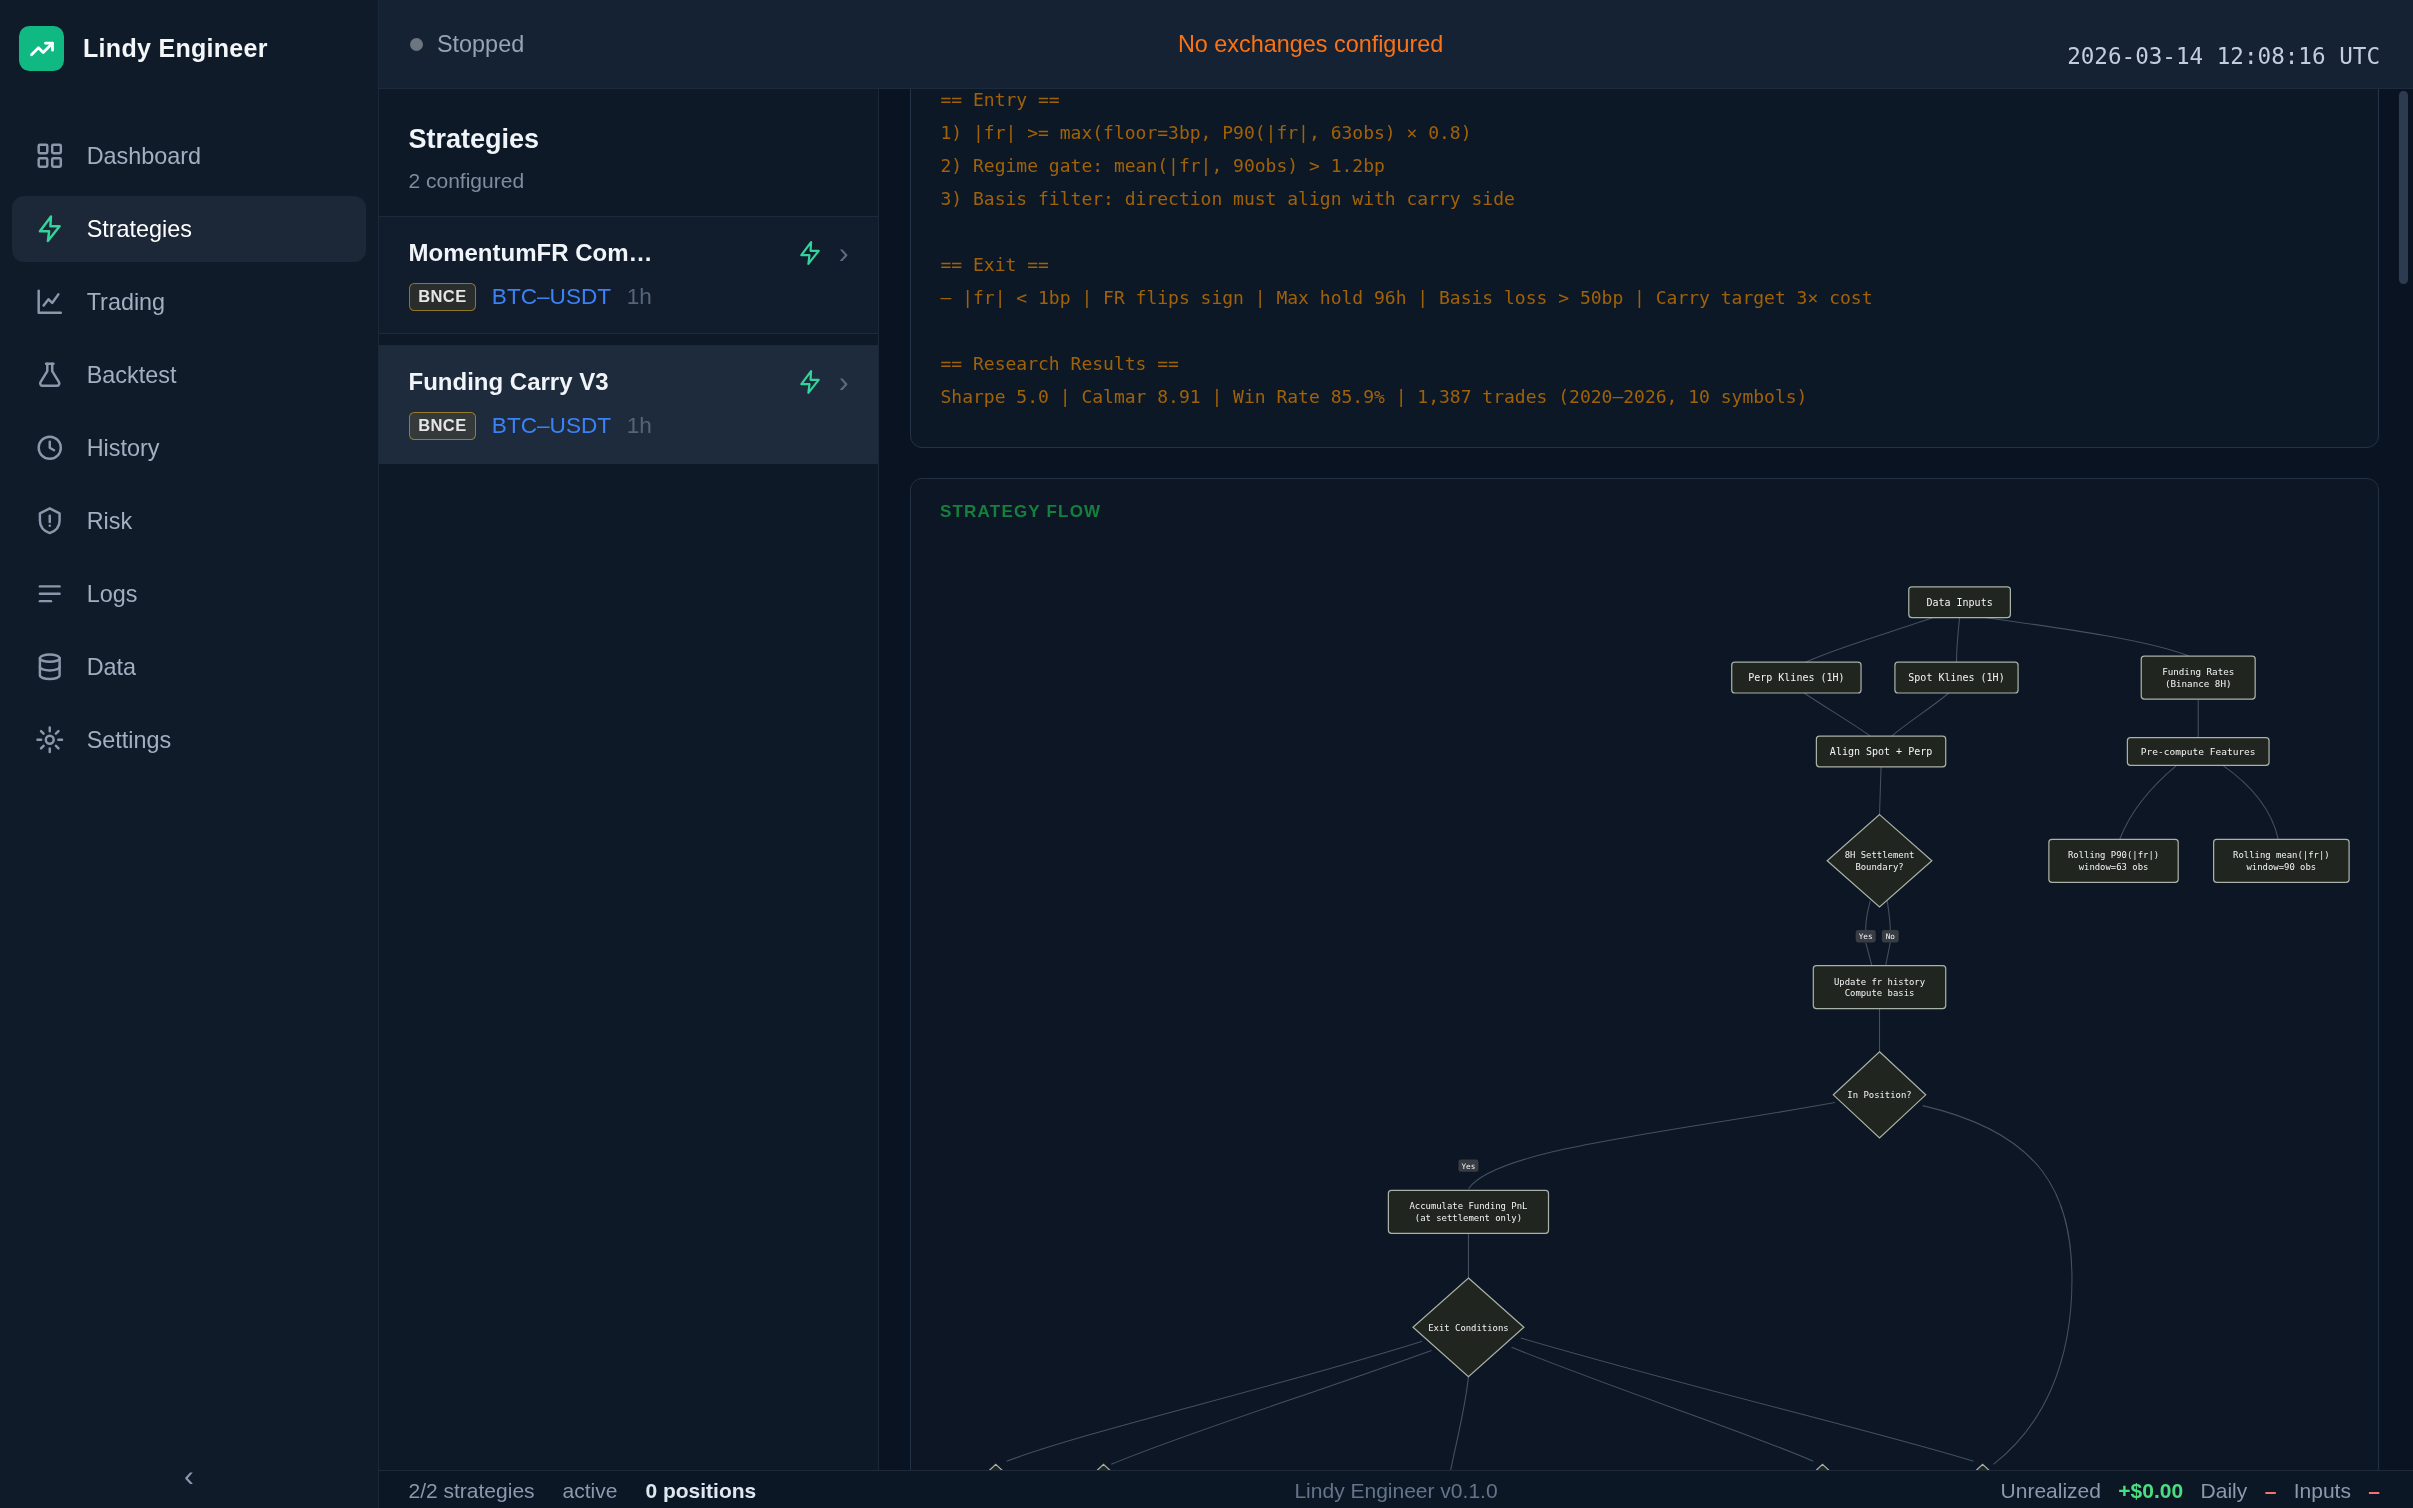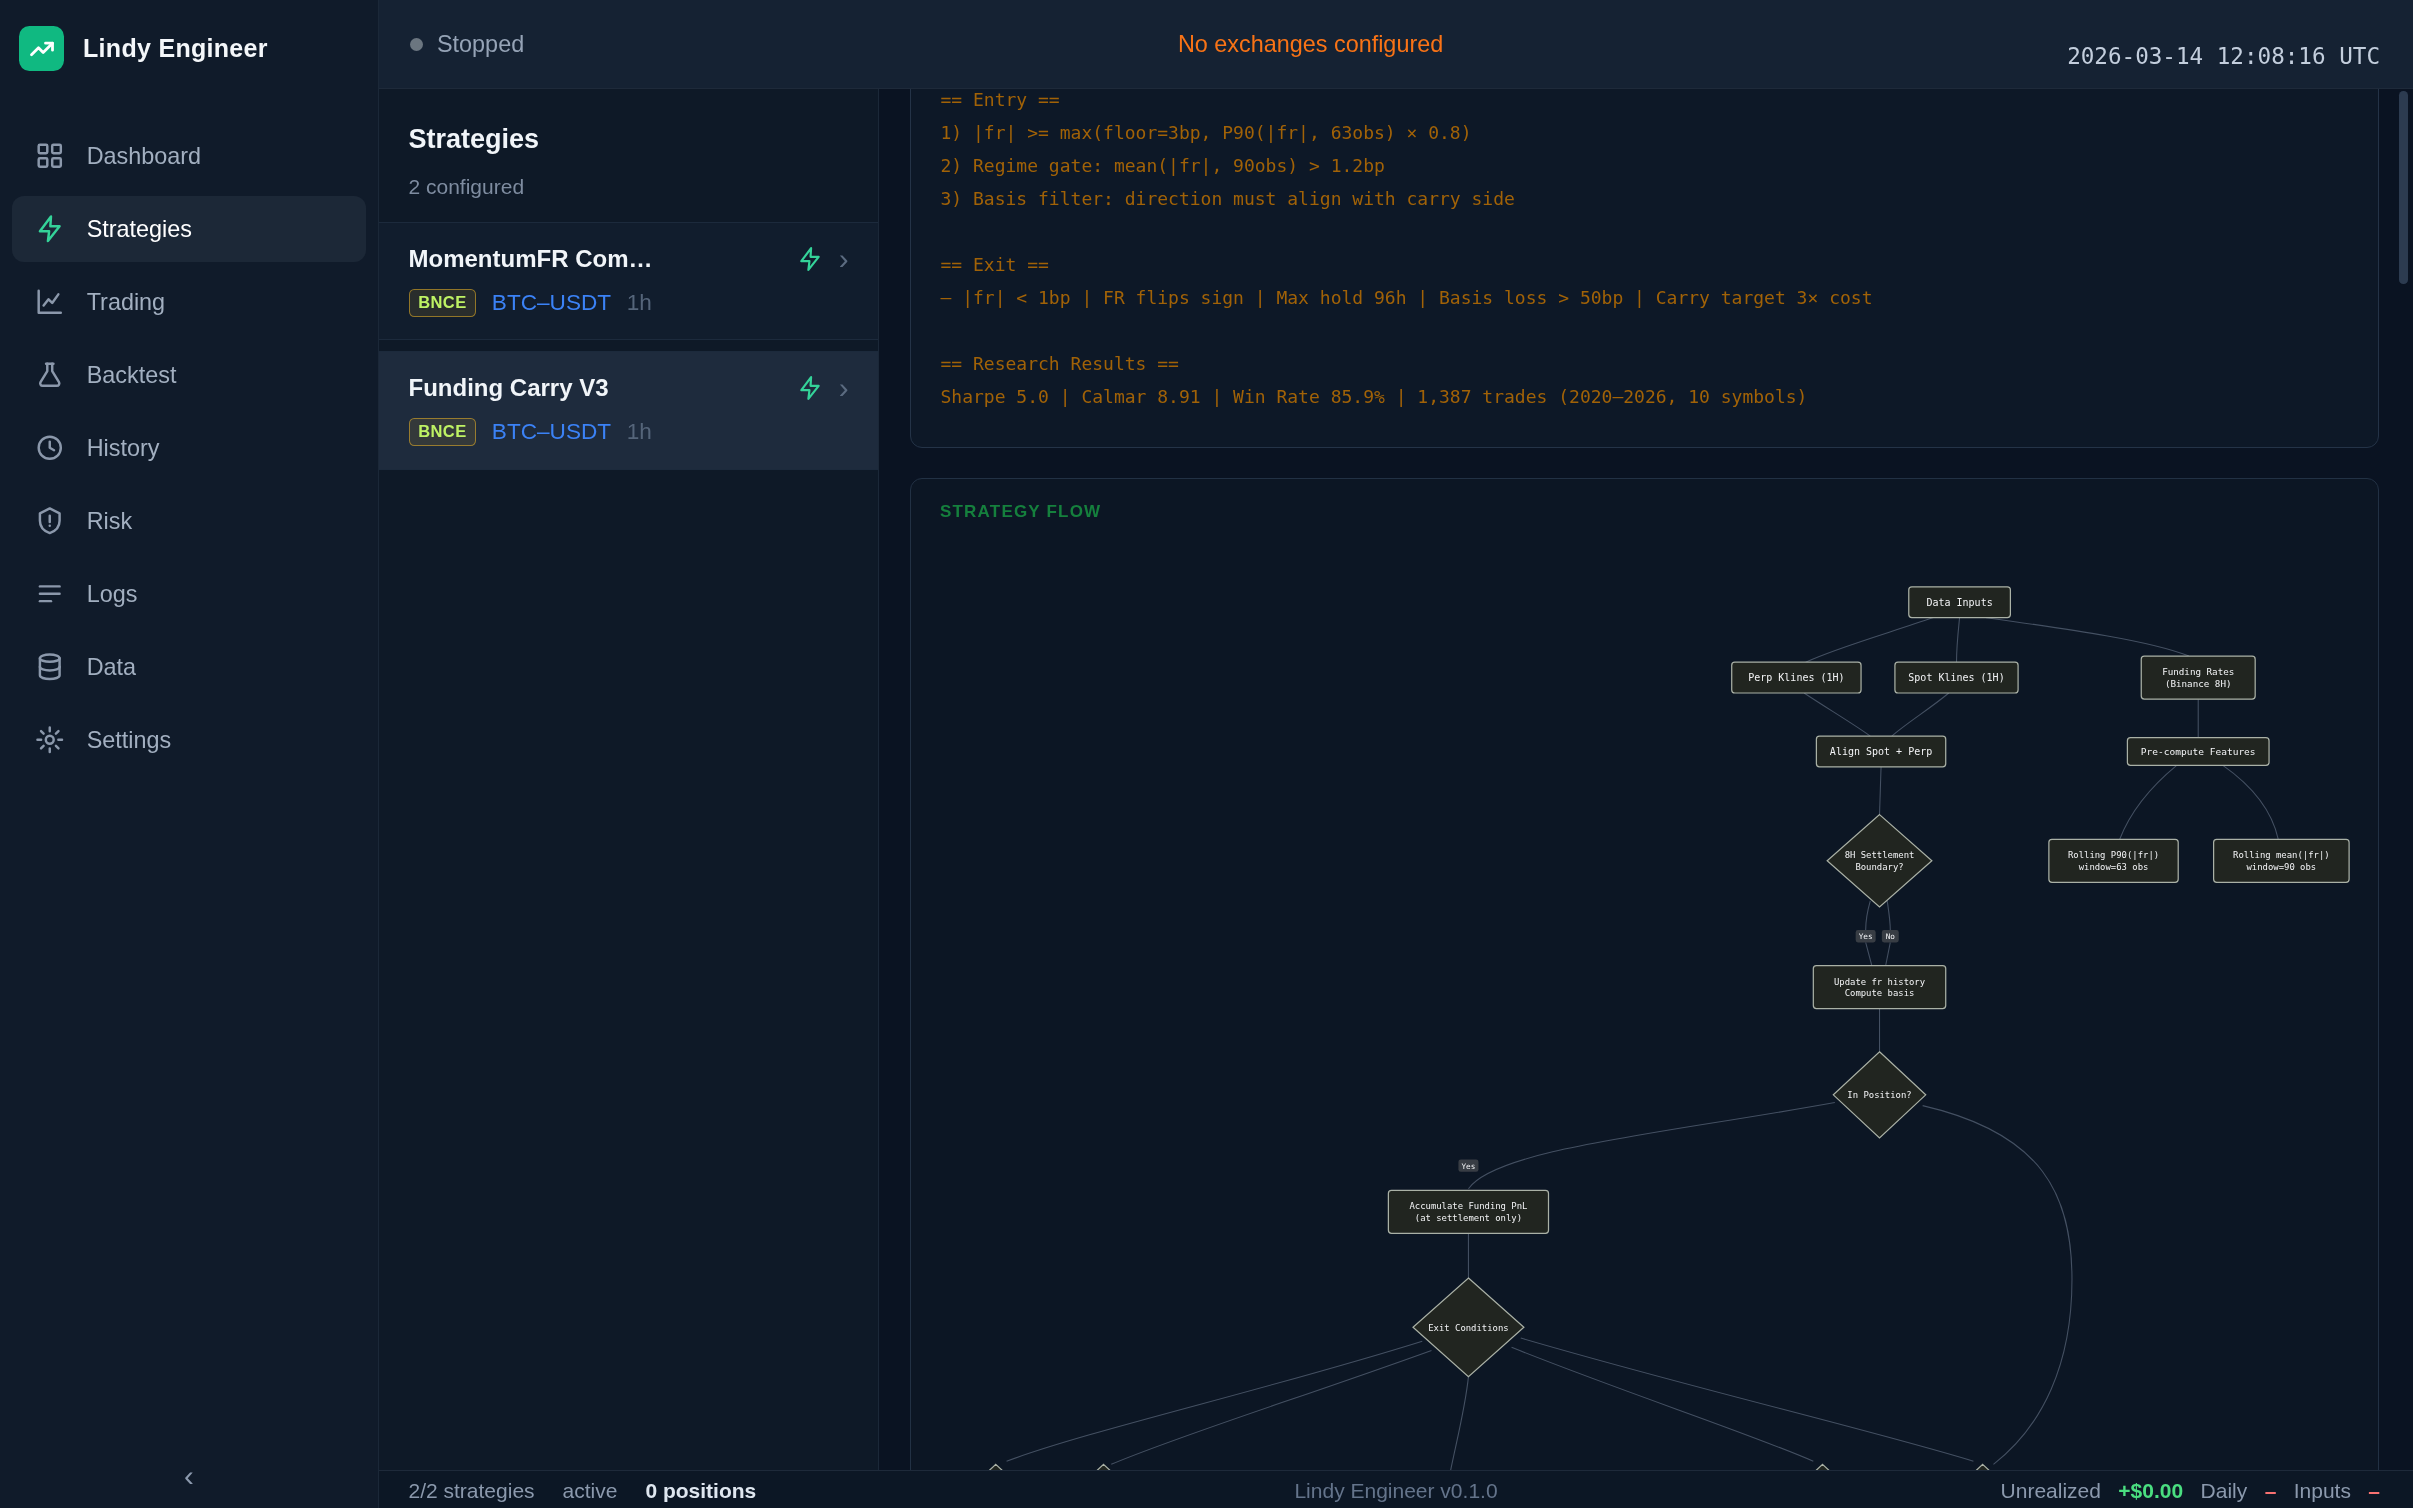--- a/index.html
+++ b/index.html
@@ -37,33 +37,33 @@
     height:89px; display:flex; align-items:center; color:#f97316; font-size:23.4px; }
   .topbar-time { position:absolute; right:33px; top:0; height:112px; display:flex;
     align-items:center; color:#c3cedd; font-size:22.6px;
     font-family:"DejaVu Sans Mono", monospace; }
 
   
   .strategies-panel { position:absolute; left:379px; top:89px; width:500px; bottom:39px;
     background:#0e1927; border-right:1.7px solid #1b2838; }
   .panel-header { padding:35px 29.5px 22.6px 29.5px; }
   .panel-title { color:#f1f5f9; font-size:27px; font-weight:bold; }
-  .panel-subtitle { color:#7e8ca0; font-size:21px; margin-top:20px; }
+  .panel-subtitle { color:#7e8ca0; font-size:21px; margin-top:14px; }
   .card { background:#111d2d; border-top:0.9px solid #1c2a3c; border-bottom:0.9px solid #1c2a3c;
     padding:22.6px 29.5px; margin-bottom:10.4px; cursor:pointer; }
   .card.selected { background:#1e2b3d; }
   .card-top { display:flex; align-items:center; }
   .card-title { color:#f1f5f9; font-size:24px; font-weight:600; flex:1;
     white-space:nowrap; overflow:hidden; }
   .card-zap { display:flex; color:#34d399; margin-right:15.6px; }
   .card-zap svg { width:26px; height:26px; stroke:currentColor; fill:none;
     stroke-width:2; stroke-linecap:round; stroke-linejoin:round; }
   .card-chevron { color:#5b6b80; font-size:29.5px; line-height:26px; }
   .card-meta { display:flex; align-items:center; gap:15.6px; margin-top:15.6px; }
-  .badge { color:#bef264; background:rgba(251,191,36,.10);
+  .badge { color:#e5e5e5; background:rgba(251,191,36,.10);
     border:1.7px solid rgba(251,191,36,.5); border-radius:5.2px; font-size:16.5px;
     font-weight:bold; letter-spacing:0.4px; padding:3.5px 8.7px; }
   .pair { color:#3b82f6; font-size:22.6px; }
   .tf { color:#55657a; font-size:22.6px; }
 
   
   .main { position:absolute; left:879px; top:89px; right:0; bottom:39px;
     background:#0a1322; overflow:hidden; }
   .code-card { position:absolute; left:31px; top:-38px; width:1469px; height:397px;
     background:#0d1827; border:1.7px solid #243347; border-radius:12px; overflow:hidden; }

